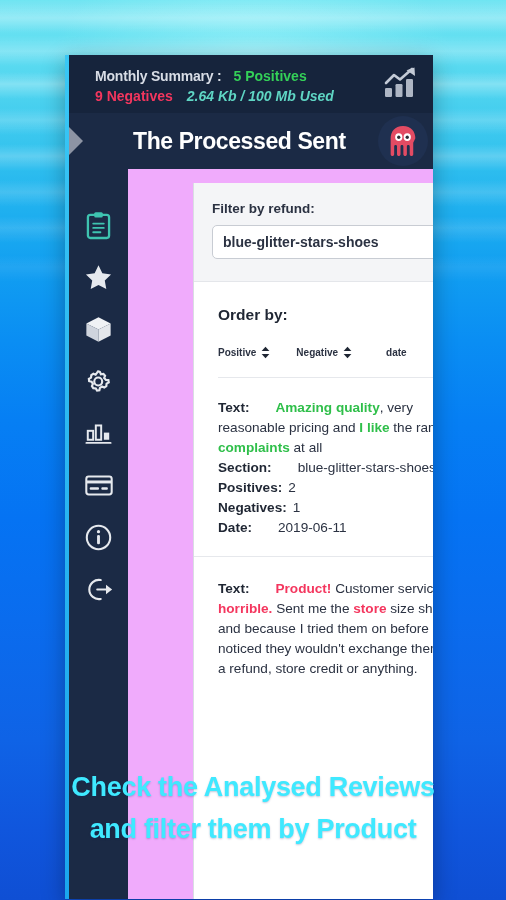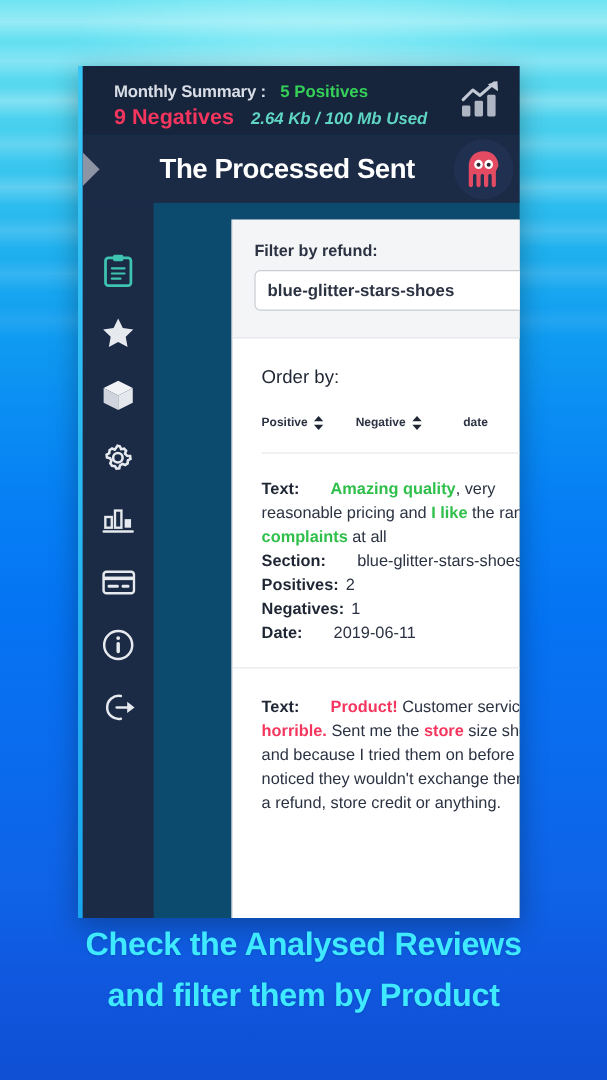--- a/index.html
+++ b/index.html
@@ -57,22 +57,22 @@
     width: 80%; height: 240px;
     background: radial-gradient(ellipse at center, rgba(190,255,255,.45) 0%, rgba(190,255,255,0) 70%);
   }
 
   
   #device {
     position: absolute;
     left: 65px;
     top: 55px;
     width: 368px;
-    height: 710px;
-    background: #0c4a6e;
+    height: 844px;
+    background: #f0abfc;
     overflow: hidden;
     box-shadow: 0 6px 22px rgba(0,0,0,.30);
   }
 
   
   #device .edge-strip {
     position: absolute;
     left: 0; top: 0; bottom: 0;
     width: 4px;
     background: linear-gradient(180deg,#39c7f5,#1aa6ee);
@@ -95,21 +95,21 @@
     letter-spacing: -.2px;
   }
   .sum-pos {
     color: #34d058;
     font-size: 14px;
     font-weight: bold;
     margin-left: 12px;
   }
   .sum-neg {
     color: #f4365e;
-    font-size: 18px;
+    font-size: 14px;
     font-weight: bold;
   }
   .sum-data {
     color: #5fd6c4;
     font-size: 14px;
     font-weight: bold;
     margin-left: 14px;
     font-style: italic;
   }
   .growth-icon {
@@ -209,21 +209,21 @@
     font-size: 14px;
     font-weight: bold;
     color: #2b3242;
     padding: 0 10px;
     outline: none;
   }
 
   .order-zone { padding: 24px 18px 16px 24px; }
   .order-title {
     font-size: 15.5px;
-    font-weight: normal;
+    font-weight: bold;
     color: #1f2633;
     margin-bottom: 22px;
   }
   .sort-row {
     display: flex;
     align-items: center;
   }
   .sort-btn {
     display: flex;
     align-items: center;

